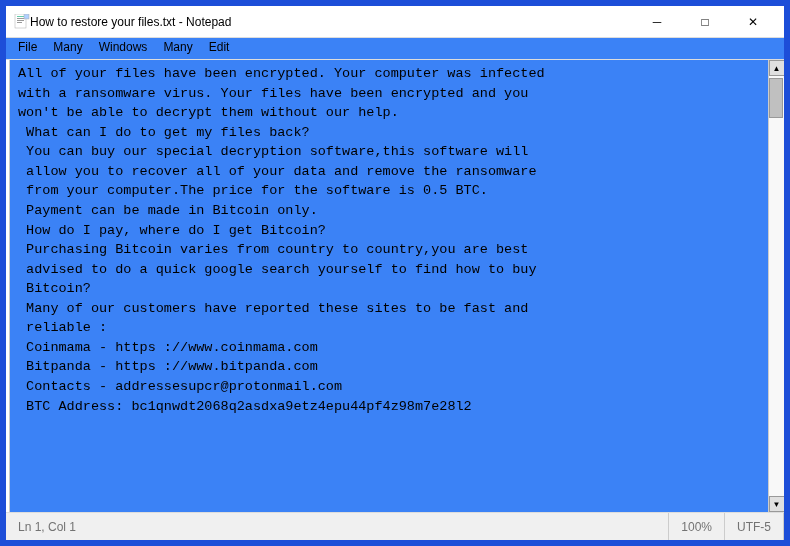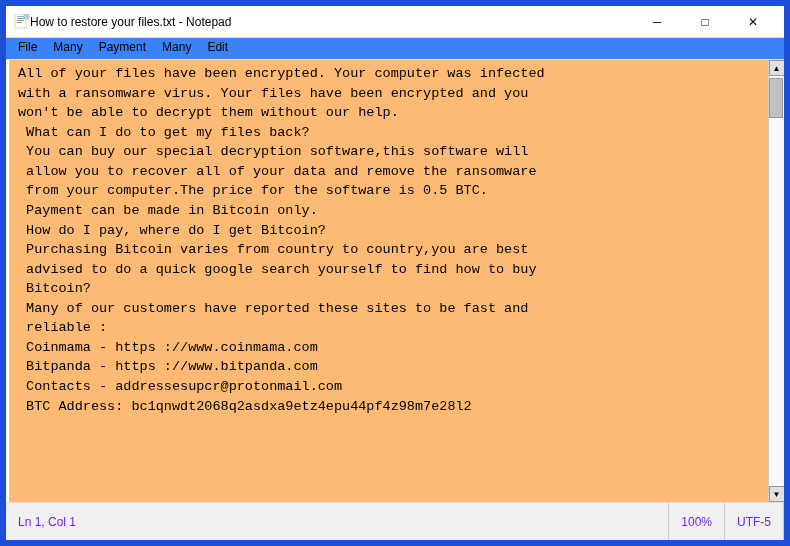--- a/index.html
+++ b/index.html
@@ -74,21 +74,21 @@
     }
 
     .menu-item {
       padding: 2px 8px;
       cursor: pointer;
       color: #000;
     }
 
     .editor-area {
       flex: 1;
-      background: #fdba74;
+      background: #3b82f6;
       display: flex;
       overflow: hidden;
       position: relative;
     }
 
     .scroll-left-bar {
       width: 4px;
       background: #fff;
       border-right: 1px solid #ccc;
     }
@@ -138,27 +138,27 @@
       width: 14px;
       height: 40px;
       background: #c0c0c0;
       border: 1px solid #999;
       position: absolute;
       top: 2px;
       left: 0;
     }
 
     .status-bar {
-      height: 38px;
+      height: 28px;
       background: #f0f0f0;
       border-top: 1px solid #ddd;
       display: flex;
       align-items: center;
       font-size: 12px;
-      color: #6d28d9;
+      color: #737373;
     }
 
     .status-segment {
       padding: 0 12px;
       border-right: 1px solid #ccc;
       height: 100%;
       display: flex;
       align-items: center;
       white-space: nowrap;
     }
@@ -195,21 +195,21 @@
     <div class="title-bar-controls">
       <button class="title-bar-btn">─</button>
       <button class="title-bar-btn">□</button>
       <button class="title-bar-btn close">✕</button>
     </div>
   </div>
 
   <div class="menu-bar">
     <span class="menu-item">File</span>
     <span class="menu-item">Many</span>
-    <span class="menu-item">Payment</span>
+    <span class="menu-item">Windows</span>
     <span class="menu-item">Many</span>
     <span class="menu-item">Edit</span>
   </div>
 
   <div class="editor-area">
     <div class="scroll-left-bar"></div>
     <div class="text-content">All of your files have been encrypted. Your computer was infected
 with a ransomware virus. Your files have been encrypted and you
 won't be able to decrypt them without our help.
  What can I do to get my files back?

